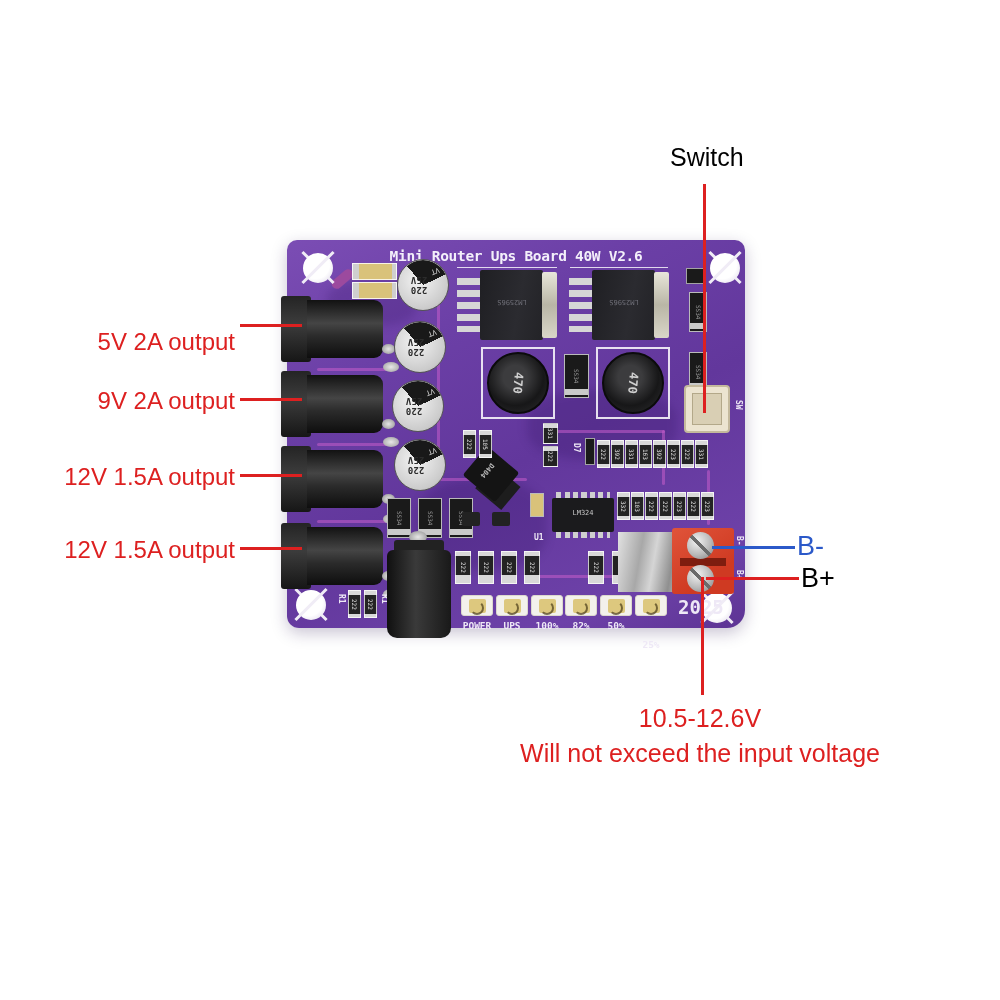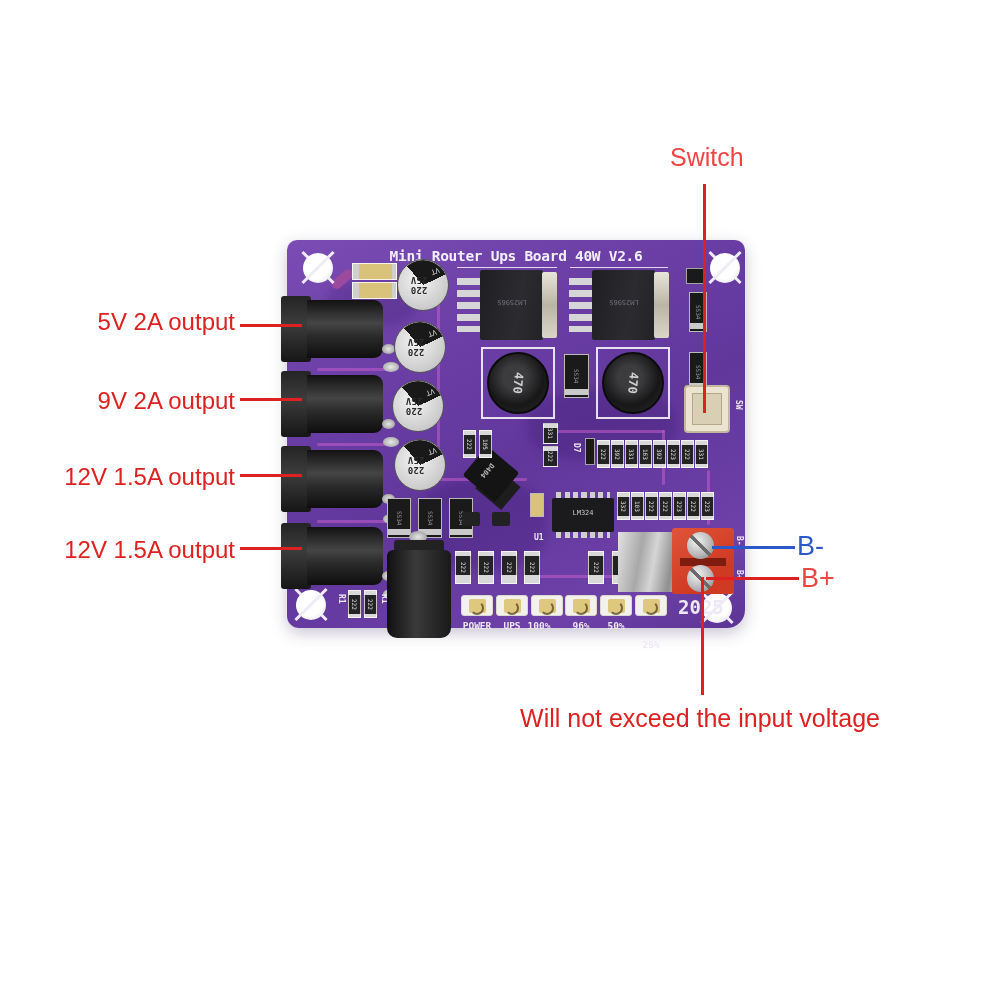--- a/index.html
+++ b/index.html
@@ -1,19 +1,19 @@
 <!DOCTYPE html>
 <html><head>
 <meta charset="utf-8">
 <style>
   * { margin:0; padding:0; box-sizing:border-box; }
   html,body { width:1000px; height:1000px; background:#ffffff; font-family:"Liberation Sans", sans-serif; overflow:hidden; }
 
   
-  .ann { position:absolute; z-index:20; color:#ef4444; font-size:24px; white-space:nowrap; }
+  .ann { position:absolute; z-index:20; color:#000000; font-size:24px; white-space:nowrap; }
   .ann.blue { color:#2b59c9; }
   .lline { position:absolute; z-index:19; background:#dd2020; }
   .lline.blue { background:#2b59c9; }
   .out-label { position:absolute; right:765px; z-index:20; color:#dd2020; font-size:24px; white-space:nowrap; }
   .note-block { position:absolute; left:420px; top:701px; width:560px; text-align:center;
                 color:#dd2020; font-size:25px; line-height:35px; z-index:20; }
 
   
   .board { position:absolute; left:287px; top:240px; width:458px; height:388px; z-index:1;
            background:linear-gradient(155deg,#7b4db4 0%,#6b3fa6 28%,#62379c 55%,#6d41a8 85%,#5d3494 100%);
@@ -343,41 +343,42 @@
       <i></i>
     </div>
   <div class="led" style="left:313px; top:355px;">
       <i></i>
     </div>
   <div class="led" style="left:348px; top:355px;">
       <i></i>
     </div>
   <div class="silk ledlab" style="left:166px; width:48px;">POWER</div>
   <div class="silk ledlab" style="left:207px; width:36px;">UPS</div>
-  <div class="silk ledlab" style="left:234px; width:36px;">100%</div>
-  <div class="silk ledlab" style="left:276px; width:36px;">96%</div>
+  <div class="silk ledlab" style="left:242px; width:36px;">100%</div>
+  <div class="silk ledlab" style="left:276px; width:36px;">82%</div>
   <div class="silk ledlab" style="left:311px; width:36px;">50%</div>
   <div class="silk ledlab" style="left:346px; width:36px;margin-top:19px;">25%</div>
 
   <div class="silk" style="left:391px; top:356px; font-size:19px;">2025</div>
 </div>
 
 <div class="ann" style="left:670px; top:143px; font-size:25px;">Switch</div>
 <div class="lline" style="left:703px; top:184px; width:3px; height:229px;"></div>
 
-<div class="out-label" style="top:308px;">5V 2A output</div>
+<div class="out-label" style="top:328px;">5V 2A output</div>
 <div class="out-label" style="top:387px;">9V 2A output</div>
 <div class="out-label" style="top:463px;">12V 1.5A output</div>
 <div class="out-label" style="top:536px;">12V 1.5A output</div>
 <div class="lline" style="left:240px; top:324px; width:62px; height:3px;"></div>
 <div class="lline" style="left:240px; top:398px; width:62px; height:3px;"></div>
 <div class="lline" style="left:240px; top:474px; width:62px; height:3px;"></div>
 <div class="lline" style="left:240px; top:547px; width:62px; height:3px;"></div>
 
 <div class="ann blue" style="left:797px; top:531px; font-size:27px;">B-</div>
 <div class="lline blue" style="left:712px; top:546px; width:83px; height:3px;"></div>
 <div class="ann" style="left:801px; top:563px; font-size:27px;">B+</div>
 <div class="lline" style="left:706px; top:577px; width:93px; height:3px;"></div>
 <div class="lline" style="left:701px; top:577px; width:3px; height:118px;"></div>
 
 <div class="note-block">
+  <div>10.5-12.6V</div>
   <div>Will not exceed the input voltage</div>
 </div>
 
 </body></html>

